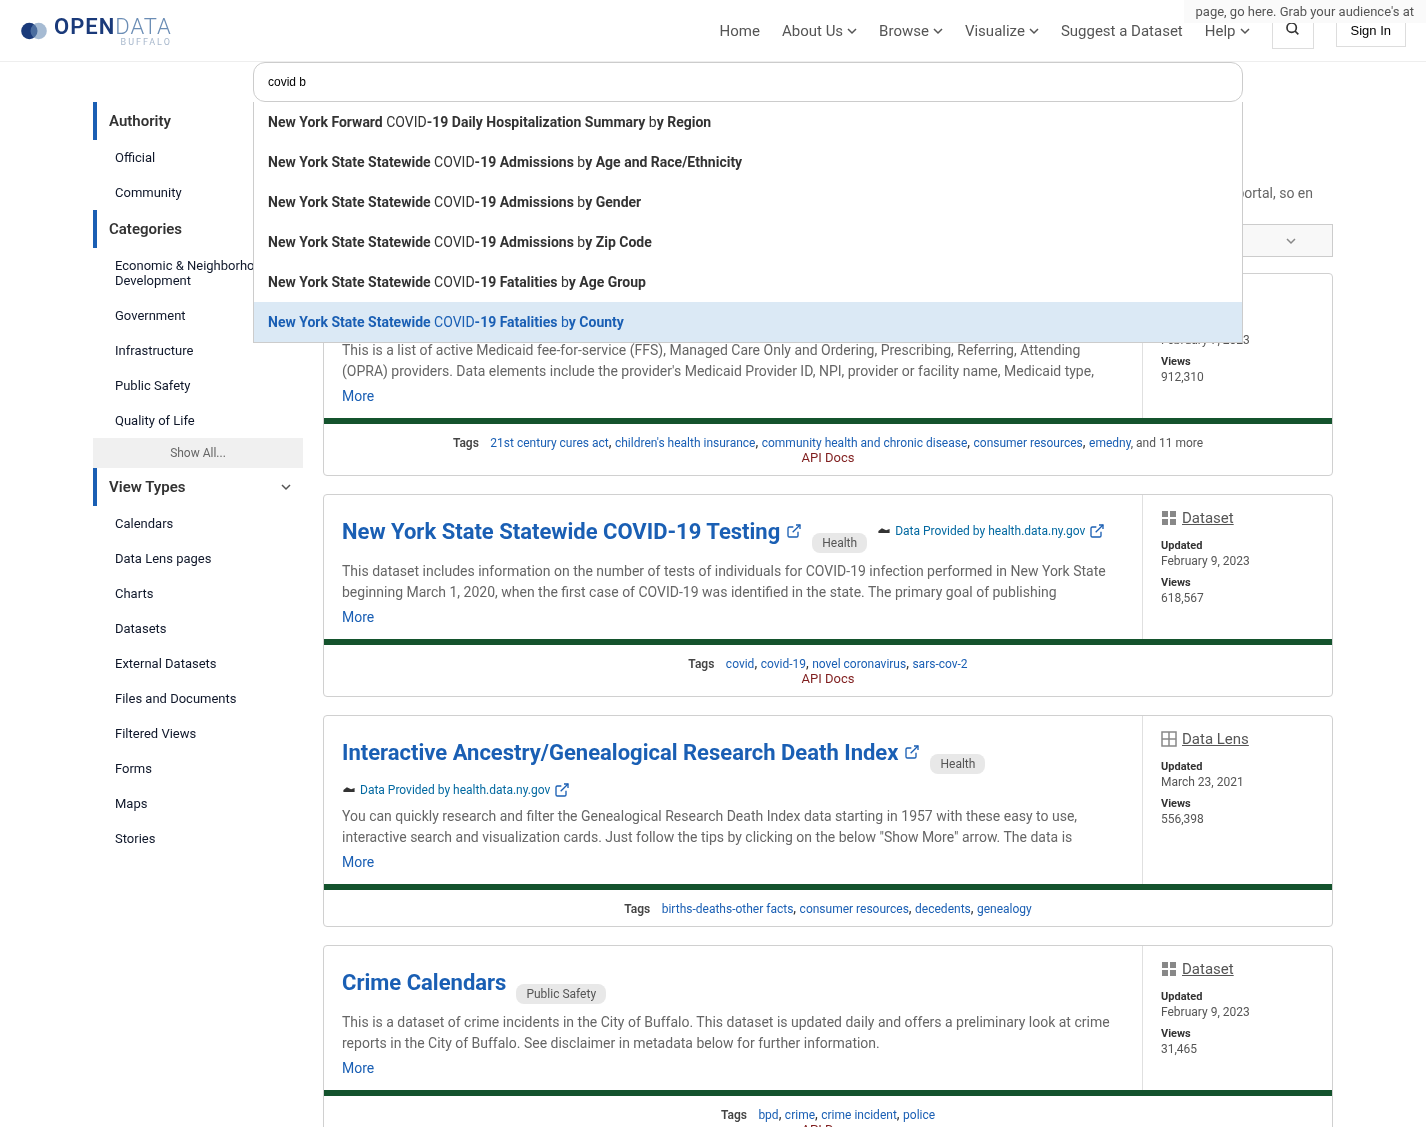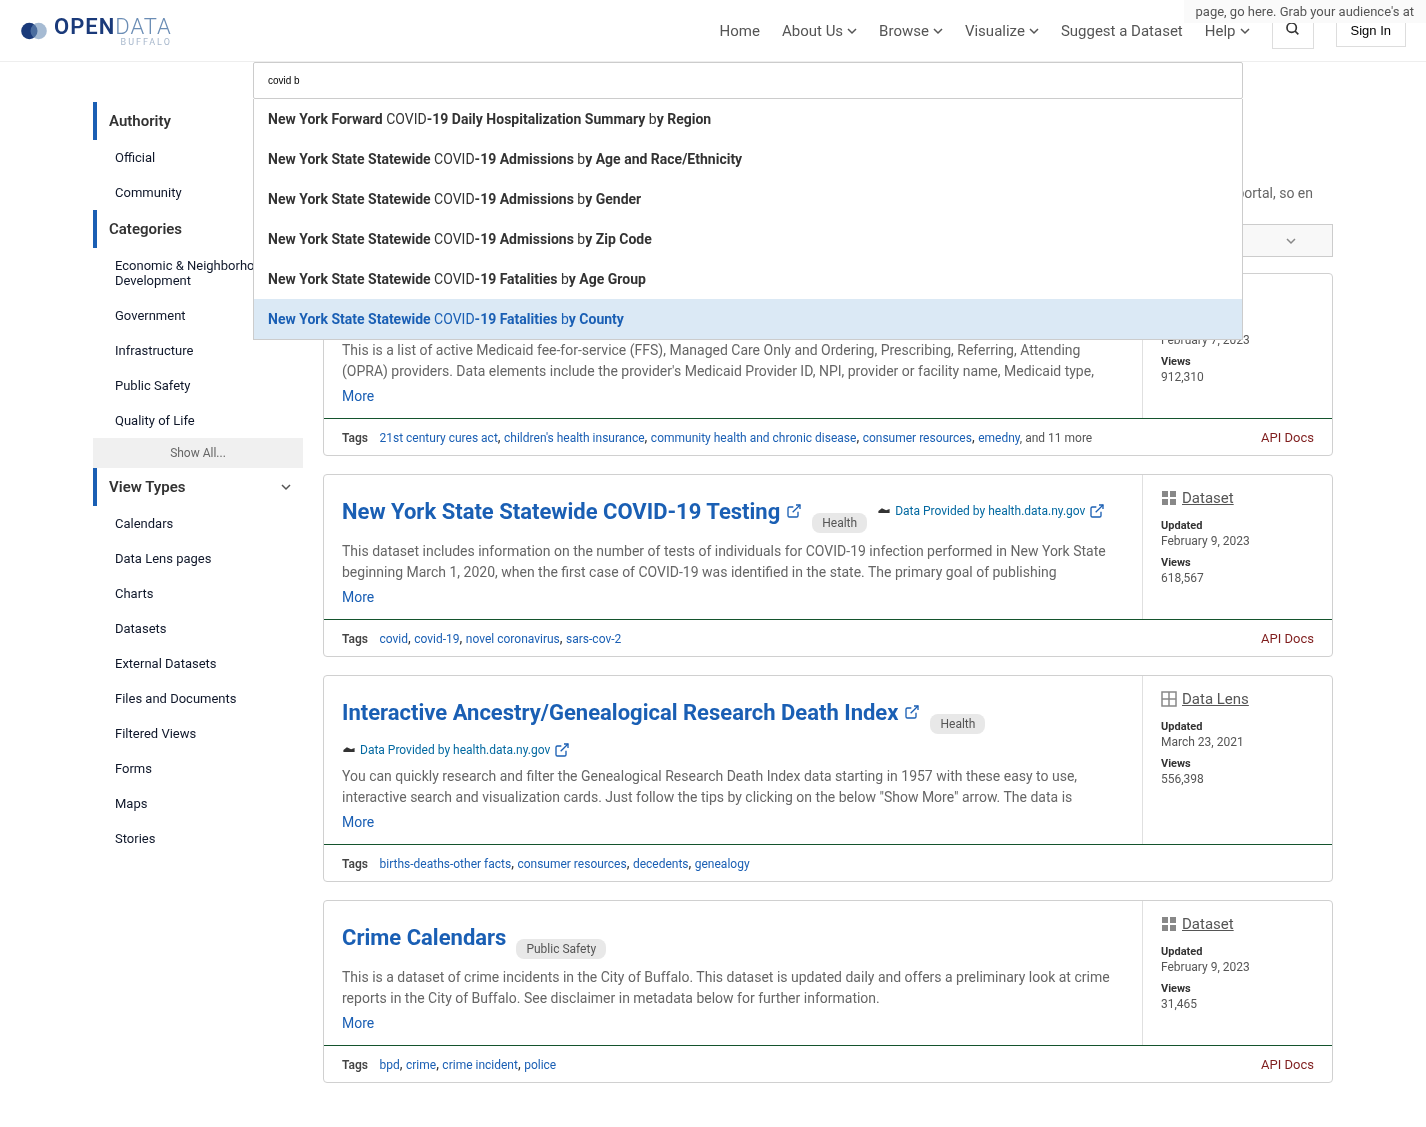--- a/index.html
+++ b/index.html
@@ -26,21 +26,21 @@
     
     
     .sidebar { width: 210px; flex-shrink: 0; }
     .filter-section { margin-bottom: 0; }
     .filter-header { background: #fff; border-left: 4px solid #1a5fb4; padding: 10px 12px; font-weight: 600; font-size: 15px; display: flex; justify-content: space-between; align-items: center; cursor: pointer; }
     .filter-item { padding: 10px 12px 10px 22px; font-size: 13px; color: #0f172a; cursor: pointer; }
     .show-all { background: #f0f0f0; text-align: center; padding: 8px; font-size: 12px; color: #666; cursor: pointer; }
     
     
     .search-wrap { position: absolute; left: 180px; right: 110px; top: 0; z-index: 100; }
-    .search-box { width: 100%; padding: 12px 14px; font-size: 10px; border: 1px solid #ccc; border-radius: 2px; background: #fff; }
+    .search-box { width: 100%; padding: 12px 14px; font-size: 12px; border: 1px solid #ccc; border-radius: 12px; background: #fff; }
     .suggestions { background: #fff; border: 1px solid #ccc; border-top: none; }
     .suggestion { padding: 12px 14px; font-size: 14px; cursor: pointer; }
     .suggestion.highlighted { background: #dbe9f5; color: #1a5fb4; }
     .suggestion b { font-weight: 700; }
     
     
     .content { flex: 1; padding-left: 20px; padding-top: 80px; }
     .intro-text { color: #666; font-size: 14px; line-height: 1.6; margin-bottom: 20px; padding-left: 10px; padding-right: 20px; }
     .sort-row { display: flex; justify-content: flex-end; margin-bottom: 16px; }
     .sort-select { border: 1px solid #ccc; padding: 8px 36px 8px 12px; font-size: 13px; background: #f8f8f8; position: relative; display: flex; align-items: center; gap: 60px; cursor: pointer; }
@@ -51,21 +51,21 @@
     .card-main { flex: 1; padding: 14px 18px; }
     .card-side { width: 190px; border-left: 1px solid #e0e0e0; padding: 14px 18px; }
     .card-header-row { display: flex; align-items: center; flex-wrap: wrap; gap: 10px; margin-bottom: 8px; }
     .card-title { font-size: 22px; font-weight: 700; color: #1a5fb4; text-decoration: none; display: inline-flex; align-items: center; gap: 6px; }
     .external-icon { width: 16px; height: 16px; color: #1a5fb4; }
     .category-badge { background: #e8e8e8; color: #555; font-size: 12px; padding: 3px 10px; border-radius: 8px; margin-top: 24px; }
     .provided-by { font-size: 12px; color: #0369a1; display: inline-flex; align-items: center; gap: 4px; }
     .provided-icon { width: 14px; height: 10px; }
     .card-desc { color: #666; font-size: 14px; line-height: 1.5; margin-bottom: 6px; }
     .more-link { color: #1a5fb4; font-size: 14px; cursor: pointer; }
-    .card-tags-row { border-top: 1px solid #14532d; padding: 10px 18px; display: flex; justify-content: flex-end; align-items: center; }
+    .card-tags-row { border-top: 6px solid #14532d; padding: 10px 18px; display: flex; justify-content: flex-end; align-items: center; flex-direction: column; }
     .tags-label { font-size: 12px; font-weight: 600; color: #444; margin-right: 8px; }
     .tag-link { color: #1a5fb4; font-size: 12px; text-decoration: none; }
     .api-docs { color: #7f1d1d; font-size: 13px; text-decoration: none; }
     .side-type { display: flex; align-items: center; gap: 5px; font-size: 15px; color: #555; margin-bottom: 12px; text-decoration: underline; }
     .side-type-icon { width: 16px; height: 16px; }
     .side-label { font-size: 11px; font-weight: 700; color: #333; margin-bottom: 2px; }
     .side-value { font-size: 12px; color: #555; margin-bottom: 8px; }
     .tags-left { flex: 1; }
     .and-more { color: #555; font-size: 12px; }
   </style>

